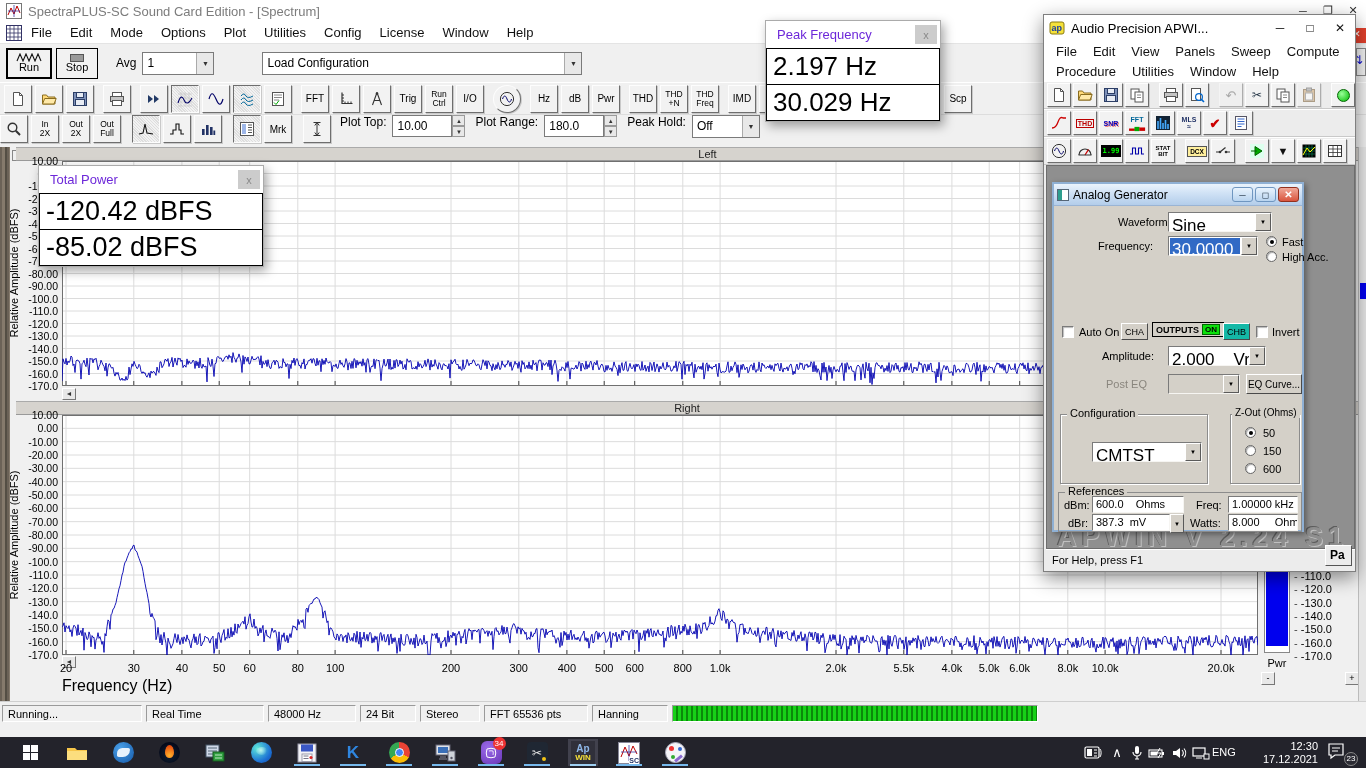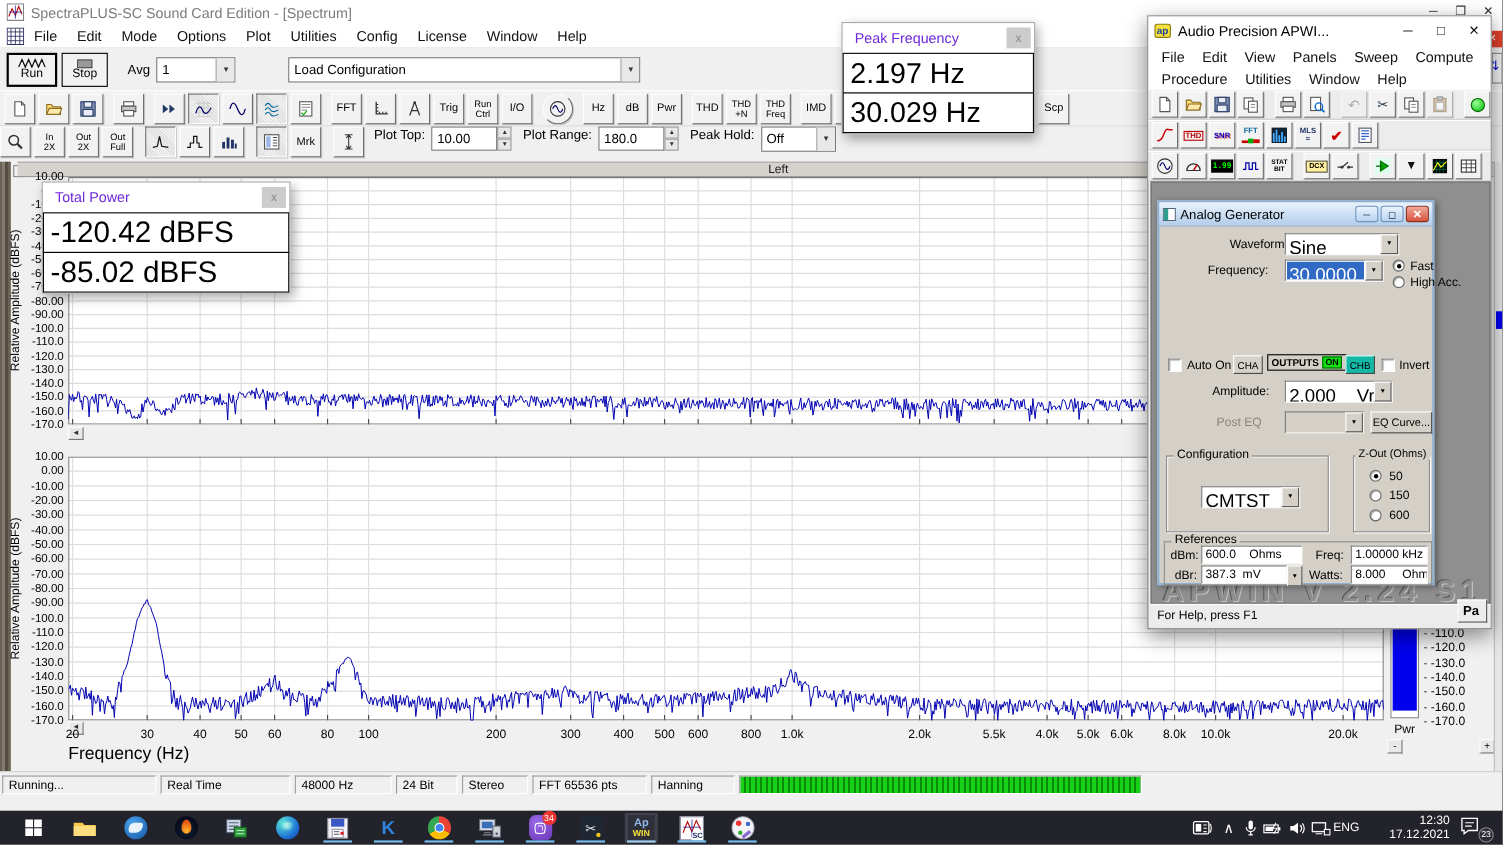--- a/index.html
+++ b/index.html
@@ -459,20 +459,21 @@
       <line x1="1005.7930966612655" y1="220" x2="1005.7930966612655" y2="225" stroke="#444" stroke-width="1"></line>
       <line x1="1043.1034516693671" y1="0" x2="1043.1034516693671" y2="225" stroke="#dcdcdc" stroke-width="1"></line>
       <line x1="1043.1034516693671" y1="220" x2="1043.1034516693671" y2="225" stroke="#444" stroke-width="1"></line>
       <line x1="1159" y1="0" x2="1159" y2="225" stroke="#dcdcdc" stroke-width="1"></line>
       <line x1="1159" y1="220" x2="1159" y2="225" stroke="#444" stroke-width="1"></line>
       <rect x="0.5" y="0.5" width="1195" height="224" fill="none" stroke="#707070"></rect>
       <polyline points="0,220.1 1,197.8 2,201.1 3,202.9 4,197.4 5,204.0 6,200.0 7,201.7 8,199.9 9,195.0 10,196.2 11,204.6 12,203.0 13,211.5 14,200.2 15,198.9 16,199.6 17,200.0 18,202.8 19,218.1 20,202.8 21,201.7 22,199.2 23,203.5 24,205.7 25,197.1 26,205.3 27,214.0 28,197.2 29,198.4 30,197.4 31,201.9 32,197.9 33,198.6 34,197.2 35,202.2 36,208.8 37,205.6 38,203.6 39,199.2 40,201.4 41,203.9 42,205.4 43,209.8 44,202.0 45,215.2 46,206.8 47,202.8 48,203.4 49,206.5 50,207.2 51,206.3 52,212.2 53,215.1 54,211.4 55,213.3 56,211.4 57,215.3 58,219.1 59,219.0 60,217.0 61,219.4 62,218.1 63,219.6 64,215.4 65,219.1 66,217.3 67,206.1 68,213.6 69,208.1 70,202.8 71,205.4 72,200.3 73,203.2 74,205.4 75,207.6 76,206.8 77,203.3 78,204.8 79,210.3 80,212.4 81,210.7 82,212.4 83,211.6 84,214.8 85,216.2 86,213.9 87,211.8 88,216.7 89,210.1 90,212.1 91,210.7 92,210.6 93,212.1 94,214.4 95,206.1 96,209.8 97,211.6 98,200.9 99,200.9 100,206.7 101,205.0 102,202.8 103,198.3 104,198.8 105,200.3 106,197.6 107,205.5 108,201.8 109,200.9 110,196.4 111,206.0 112,201.3 113,197.0 114,201.3 115,204.2 116,196.9 117,198.4 118,197.2 119,200.5 120,199.0 121,206.6 122,204.5 123,204.6 124,206.2 125,197.9 126,203.4 127,199.9 128,202.1 129,202.3 130,201.7 131,199.1 132,200.1 133,207.5 134,199.9 135,204.8 136,200.8 137,207.0 138,197.0 139,205.2 140,207.3 141,203.1 142,205.9 143,205.6 144,205.0 145,220.9 146,196.6 147,200.3 148,204.6 149,205.5 150,198.1 151,205.2 152,215.5 153,202.6 154,202.3 155,196.3 156,195.3 157,196.9 158,197.5 159,196.8 160,199.8 161,200.5 162,198.4 163,196.2 164,195.6 165,195.1 166,198.3 167,193.8 168,196.6 169,195.2 170,201.6 171,191.6 172,196.3 173,198.3 174,201.3 175,197.1 176,196.8 177,192.9 178,196.6 179,200.9 180,211.5 181,194.5 182,203.2 183,195.9 184,197.5 185,200.4 186,196.0 187,202.9 188,202.8 189,199.2 190,195.3 191,198.2 192,198.9 193,198.0 194,198.4 195,196.7 196,195.6 197,198.0 198,204.0 199,194.7 200,207.1 201,200.4 202,203.3 203,202.8 204,199.4 205,205.6 206,198.7 207,204.3 208,207.3 209,207.4 210,201.9 211,200.9 212,199.2 213,203.9 214,199.5 215,199.8 216,201.2 217,207.4 218,205.6 219,206.3 220,207.0 221,197.6 222,201.6 223,201.4 224,205.8 225,202.9 226,203.0 227,217.5 228,203.3 229,207.6 230,199.4 231,202.0 232,197.0 233,204.4 234,198.9 235,197.6 236,200.2 237,204.7 238,204.3 239,207.4 240,201.6 241,203.0 242,197.9 243,208.0 244,203.5 245,203.6 246,200.5 247,199.1 248,199.3 249,197.7 250,202.2 251,197.7 252,197.9 253,202.6 254,205.0 255,197.3 256,204.2 257,199.7 258,200.0 259,210.7 260,197.8 261,203.6 262,199.4 263,203.3 264,197.0 265,200.7 266,201.7 267,202.0 268,200.5 269,201.6 270,210.7 271,204.6 272,204.2 273,205.6 274,202.9 275,207.0 276,207.4 277,202.4 278,199.1 279,203.4 280,201.6 281,204.8 282,206.3 283,202.8 284,197.6 285,200.8 286,209.1 287,201.8 288,202.1 289,207.5 290,200.3 291,207.4 292,197.6 293,198.4 294,206.8 295,199.3 296,204.2 297,200.8 298,202.7 299,200.6 300,205.2 301,197.8 302,204.3 303,201.5 304,211.3 305,198.5 306,197.6 307,203.4 308,211.4 309,206.3 310,204.8 311,205.6 312,197.9 313,207.7 314,199.2 315,198.7 316,199.7 317,199.3 318,207.1 319,219.7 320,207.7 321,203.8 322,198.1 323,204.7 324,205.1 325,202.0 326,198.0 327,208.2 328,198.0 329,208.6 330,206.2 331,208.1 332,199.4 333,207.1 334,198.8 335,198.9 336,205.5 337,203.6 338,199.1 339,203.1 340,200.2 341,208.1 342,207.0 343,203.4 344,208.8 345,197.8 346,200.1 347,201.3 348,199.4 349,200.3 350,208.0 351,207.3 352,206.6 353,208.0 354,205.1 355,208.4 356,200.7 357,205.9 358,202.6 359,203.8 360,207.1 361,205.7 362,203.8 363,199.3 364,205.6 365,202.6 366,197.9 367,202.1 368,209.1 369,199.2 370,206.1 371,203.5 372,205.2 373,198.6 374,203.0 375,205.1 376,208.2 377,201.6 378,202.9 379,207.1 380,208.9 381,203.4 382,202.7 383,204.9 384,204.3 385,205.3 386,208.0 387,202.7 388,217.1 389,198.8 390,203.0 391,200.9 392,200.0 393,198.2 394,202.8 395,203.9 396,203.2 397,208.0 398,205.4 399,208.6 400,209.4 401,198.8 402,208.2 403,206.3 404,203.7 405,198.4 406,201.3 407,204.7 408,202.2 409,202.8 410,202.3 411,198.9 412,199.3 413,201.8 414,204.5 415,204.7 416,202.8 417,203.8 418,207.8 419,208.8 420,203.6 421,198.7 422,201.0 423,204.6 424,199.7 425,207.9 426,199.8 427,201.1 428,204.4 429,204.8 430,209.7 431,202.7 432,206.4 433,208.8 434,203.6 435,207.8 436,201.4 437,205.0 438,208.7 439,206.8 440,199.9 441,204.0 442,203.7 443,206.3 444,203.3 445,203.6 446,199.5 447,201.3 448,205.5 449,200.9 450,209.4 451,206.8 452,204.0 453,200.3 454,203.3 455,202.2 456,207.4 457,200.7 458,206.5 459,211.3 460,199.7 461,203.5 462,201.4 463,207.9 464,206.4 465,204.1 466,207.6 467,200.9 468,207.8 469,204.1 470,208.7 471,199.2 472,203.5 473,203.3 474,201.5 475,209.8 476,202.7 477,199.1 478,199.2 479,199.4 480,209.1 481,201.7 482,203.9 483,204.2 484,201.8 485,201.8 486,205.6 487,199.1 488,208.9 489,199.1 490,213.6 491,205.0 492,203.0 493,199.2 494,202.7 495,209.3 496,220.4 497,209.4 498,208.2 499,209.6 500,205.8 501,206.8 502,207.6 503,210.1 504,201.6 505,206.6 506,200.5 507,207.7 508,218.1 509,207.3 510,207.1 511,207.8 512,208.2 513,206.7 514,204.1 515,208.0 516,205.5 517,200.6 518,202.0 519,210.1 520,202.0 521,203.4 522,206.9 523,208.4 524,200.2 525,208.1 526,203.6 527,206.5 528,201.1 529,200.2 530,204.6 531,209.1 532,201.6 533,201.6 534,204.0 535,199.5 536,205.1 537,208.9 538,206.8 539,203.8 540,203.1 541,205.2 542,210.4 543,211.0 544,204.4 545,209.3 546,204.3 547,207.7 548,208.6 549,206.9 550,210.4 551,206.0 552,200.9 553,204.9 554,206.3 555,208.4 556,214.6 557,203.9 558,211.8 559,205.4 560,201.6 561,209.3 562,209.1 563,202.7 564,200.6 565,209.5 566,210.3 567,205.9 568,202.4 569,206.5 570,207.9 571,206.2 572,203.6 573,210.5 574,202.9 575,205.8 576,203.1 577,204.5 578,208.6 579,209.4 580,200.5 581,209.2 582,207.6 583,204.0 584,210.3 585,207.0 586,205.1 587,210.9 588,201.4 589,202.8 590,209.5 591,205.0 592,201.0 593,210.7 594,207.1 595,202.9 596,205.8 597,211.1 598,205.2 599,208.0 600,205.9 601,201.6 602,207.2 603,208.8 604,208.1 605,201.1 606,206.2 607,204.3 608,205.6 609,210.1 610,209.9 611,208.0 612,204.9 613,206.8 614,200.3 615,210.4 616,206.2 617,200.7 618,201.5 619,203.5 620,218.2 621,202.7 622,200.3 623,213.5 624,203.5 625,204.9 626,203.1 627,210.4 628,203.2 629,204.6 630,201.2 631,210.6 632,216.9 633,203.2 634,211.3 635,208.4 636,205.7 637,205.5 638,208.1 639,205.2 640,208.7 641,201.7 642,218.1 643,212.4 644,203.4 645,201.8 646,210.2 647,203.7 648,207.1 649,205.7 650,208.2 651,205.8 652,205.2 653,205.8 654,203.1 655,211.4 656,215.7 657,202.1 658,208.2 659,211.9 660,211.0 661,210.4 662,211.3 663,210.9 664,210.1 665,204.9 666,200.8 667,211.3 668,211.0 669,205.1 670,209.7 671,206.3 672,204.6 673,200.9 674,203.3 675,211.6 676,203.8 677,216.4 678,211.3 679,203.8 680,208.5 681,203.0 682,205.1 683,208.8 684,207.1 685,206.0 686,211.9 687,210.1 688,205.6 689,203.8 690,204.2 691,209.1 692,201.8 693,209.0 694,211.4 695,208.5 696,209.5 697,200.9 698,208.4 699,210.8 700,202.0 701,204.6 702,203.7 703,206.5 704,207.5 705,205.9 706,205.1 707,207.1 708,203.6 709,208.7 710,204.4 711,207.9 712,210.4 713,202.8 714,204.6 715,202.9 716,202.4 717,207.5 718,210.0 719,202.1 720,207.9 721,211.1 722,207.0 723,207.9 724,208.0 725,205.8 726,209.9 727,206.3 728,203.8 729,203.0 730,207.2 731,213.7 732,210.1 733,212.8 734,205.7 735,203.0 736,208.6 737,207.8 738,201.7 739,203.8 740,202.1 741,207.7 742,208.9 743,203.6 744,204.6 745,202.9 746,206.5 747,204.5 748,205.8 749,200.7 750,202.1 751,210.9 752,200.6 753,210.6 754,204.4 755,211.5 756,207.7 757,209.6 758,214.8 759,219.0 760,202.0 761,211.4 762,201.4 763,211.3 764,206.0 765,219.6 766,210.6 767,204.5 768,211.5 769,206.2 770,217.5 771,209.0 772,205.5 773,208.6 774,210.8 775,208.4 776,209.2 777,211.1 778,205.2 779,205.1 780,201.8 781,211.5 782,219.7 783,202.5 784,211.5 785,201.6 786,204.3 787,208.4 788,205.7 789,205.1 790,209.9 791,210.4 792,210.2 793,219.7 794,209.0 795,205.5 796,204.0 797,205.0 798,206.7 799,218.9 800,207.1 801,202.8 802,211.5 803,217.2 804,201.2 805,207.4 806,209.9 807,202.2 808,221.8 809,206.3 810,223.5 811,211.8 812,217.5 813,206.7 814,202.1 815,201.8 816,204.3 817,204.6 818,205.2 819,207.8 820,204.0 821,206.2 822,211.2 823,207.2 824,209.6 825,204.6 826,210.4 827,201.6 828,211.6 829,210.1 830,203.7 831,204.7 832,209.4 833,203.4 834,202.0 835,208.2 836,204.3 837,210.4 838,211.1 839,206.5 840,207.1 841,205.6 842,210.8 843,201.6 844,209.1 845,201.5 846,207.2 847,209.2 848,205.9 849,202.4 850,211.3 851,211.5 852,206.0 853,207.8 854,206.3 855,210.0 856,206.9 857,200.8 858,203.7 859,202.3 860,204.8 861,211.7 862,203.6 863,203.1 864,207.5 865,210.4 866,203.4 867,209.0 868,202.8 869,202.0 870,210.7 871,210.4 872,211.4 873,210.5 874,221.9 875,207.8 876,216.0 877,201.3 878,210.9 879,219.5 880,210.3 881,207.4 882,204.4 883,205.7 884,209.0 885,204.9 886,206.9 887,211.5 888,211.7 889,210.8 890,210.8 891,214.6 892,204.0 893,204.4 894,211.4 895,208.9 896,208.3 897,208.1 898,211.3 899,209.9 900,208.6 901,207.8 902,211.7 903,207.3 904,202.5 905,202.4 906,203.7 907,206.7 908,211.0 909,210.8 910,209.0 911,203.5 912,202.1 913,206.8 914,213.5 915,201.3 916,210.2 917,206.6 918,203.8 919,220.3 920,210.0 921,211.0 922,203.5 923,211.2 924,204.9 925,209.3 926,208.1 927,205.7 928,205.9 929,207.2 930,206.2 931,209.0 932,211.9 933,206.5 934,204.6 935,201.8 936,203.4 937,202.0 938,206.6 939,203.3 940,207.5 941,202.7 942,209.3 943,204.3 944,211.8 945,212.1 946,210.1 947,203.3 948,205.6 949,208.7 950,208.1 951,207.6 952,208.7 953,202.6 954,210.4 955,212.6 956,207.5 957,205.7 958,202.8 959,202.5 960,204.7 961,201.8 962,207.9 963,203.8 964,209.1 965,209.7 966,201.8 967,212.8 968,207.3 969,209.3 970,207.5 971,205.2 972,209.4 973,206.8 974,202.2 975,205.5 976,209.3 977,205.7 978,212.6 979,206.4 980,206.1 981,204.3 982,211.0 983,210.8 984,206.9 985,210.4 986,210.4 987,211.4 988,203.5 989,213.1 990,207.3 991,206.4 992,209.1 993,202.3 994,209.5 995,208.5 996,202.7 997,211.8 998,209.4 999,213.5 1000,206.5 1001,207.2 1002,202.4 1003,208.2 1004,206.0 1005,219.3 1006,207.7 1007,209.9 1008,209.9 1009,204.2 1010,203.9 1011,210.6 1012,208.8 1013,217.0 1014,212.7 1015,204.2 1016,203.9 1017,202.1 1018,212.5 1019,202.3 1020,210.7 1021,225.0 1022,204.4 1023,202.3 1024,205.5 1025,211.9 1026,205.6 1027,203.9 1028,204.3 1029,204.6 1030,212.2 1031,205.4 1032,203.1 1033,202.9 1034,204.5 1035,202.6 1036,212.3 1037,207.6 1038,204.1 1039,211.2 1040,220.0 1041,210.2 1042,202.4 1043,212.9 1044,212.4 1045,206.7 1046,205.2 1047,203.5 1048,212.4 1049,203.5 1050,209.2 1051,209.4 1052,206.1 1053,202.6 1054,202.5 1055,225.0 1056,209.9 1057,213.3 1058,202.9 1059,208.2 1060,207.0 1061,210.4 1062,207.8 1063,210.4 1064,205.0 1065,224.1 1066,206.5 1067,210.0 1068,220.1 1069,212.5 1070,209.8 1071,217.7 1072,207.1 1073,208.8 1074,212.4 1075,208.0 1076,206.4 1077,207.4 1078,206.6 1079,206.1 1080,209.0 1081,210.7 1082,207.3 1083,211.6 1084,223.9 1085,211.7 1086,204.6 1087,212.3 1088,206.6 1089,213.0 1090,203.8 1091,202.6 1092,207.4 1093,210.8 1094,203.5 1095,208.3 1096,210.7 1097,202.7 1098,205.6 1099,209.7 1100,208.0 1101,207.2 1102,206.1 1103,205.8 1104,212.5 1105,204.5 1106,205.6 1107,207.0 1108,222.7 1109,207.1 1110,208.6 1111,208.3 1112,212.3 1113,206.1 1114,213.0 1115,203.8 1116,211.4 1117,208.1 1118,212.6 1119,210.1 1120,208.6 1121,217.6 1122,206.3 1123,208.5 1124,211.1 1125,202.3 1126,213.3 1127,212.5 1128,211.2 1129,205.1 1130,212.2 1131,208.8 1132,204.5 1133,202.3 1134,205.4 1135,221.5 1136,209.3 1137,223.5 1138,205.4 1139,203.2 1140,207.7 1141,214.2 1142,206.6 1143,209.8 1144,207.4 1145,205.6 1146,209.7 1147,204.5 1148,202.1 1149,212.2 1150,210.8 1151,204.3 1152,210.6 1153,205.1 1154,207.7 1155,202.9 1156,203.7 1157,206.7 1158,215.9 1159,208.3 1160,212.3 1161,206.9 1162,205.7 1163,208.1 1164,208.2 1165,204.4 1166,203.6 1167,210.8 1168,201.6 1169,208.8 1170,205.0 1171,206.2 1172,211.8 1173,208.5 1174,204.9 1175,207.4 1176,216.1 1177,211.8 1178,206.3 1179,210.8 1180,211.9 1181,205.8 1182,209.7 1183,202.8 1184,202.4 1185,207.1 1186,212.3 1187,208.3 1188,205.8 1189,208.6 1190,202.1 1191,205.5 1192,205.4 1193,206.5 1194,204.8 1195,208.6 1196,203.2" fill="none" stroke="#0000b0" stroke-width="0.9"></polyline>
     </svg>
   <div class="abs arrbtn" style="left:62px;top:388px;">◄</div>
 
+  <div class="abs plothdr" style="top:401px;"><span>Right</span></div>
   <div class="abs ylrot" style="left:14px;top:535px;position:absolute;">Relative Amplitude (dBFS)</div>
   <div class="abs ylabcol" id="ylabR" style="left:2px;top:415px;width:56px;height:240px;">
       <span style="top: -5px;">10.00</span>
       <span style="top: 8.33333px;">0.00</span>
       <span style="top: 21.6667px;">-10.00</span>
       <span style="top: 35px;">-20.00</span>
       <span style="top: 48.3333px;">-30.00</span>
       <span style="top: 61.6667px;">-40.00</span>
       <span style="top: 75px;">-50.00</span>
       <span style="top: 88.3333px;">-60.00</span>
@@ -877,21 +878,21 @@
         <span class="g-lbl dim" style="left:52px;top:194px;">Post EQ</span>
         <div class="gcombo disabled" style="left:114px;top:190px;width:72px;">
           <span class="val"></span>
           <span class="drop">▼</span>
         </div>
         <span class="cbtn" style="left:192px;top:190px;width:56px;height:20px;font-weight:normal;font-size:10px;">EQ Curve...</span>
 
         <div class="grp" style="left:6px;top:230px;width:148px;height:70px;">
           <span class="legend">Configuration</span>
         </div>
-        <div class="gcombo" style="left:38px;top:258px;width:90px;">
+        <div class="gcombo" style="left:38px;top:258px;width:110px;">
           <span class="val">CMTST</span>
           <span class="drop">▼</span>
         </div>
 
         <div class="grp" style="left:176px;top:230px;width:70px;height:70px;">
           <span class="legend" style="font-size:10px;left:1px;">Z-Out (Ohms)</span>
           <div id="zout" style="position:absolute;left:10px;top:10px;width:56px;height:56px;">
               <span class="radio sel" style="left: 4px; top: 2px;"></span>
               <span class="g-lbl" style="left: 22px; top: 2px;">50</span>
               <span class="radio" style="left: 4px; top: 20px;"></span>

